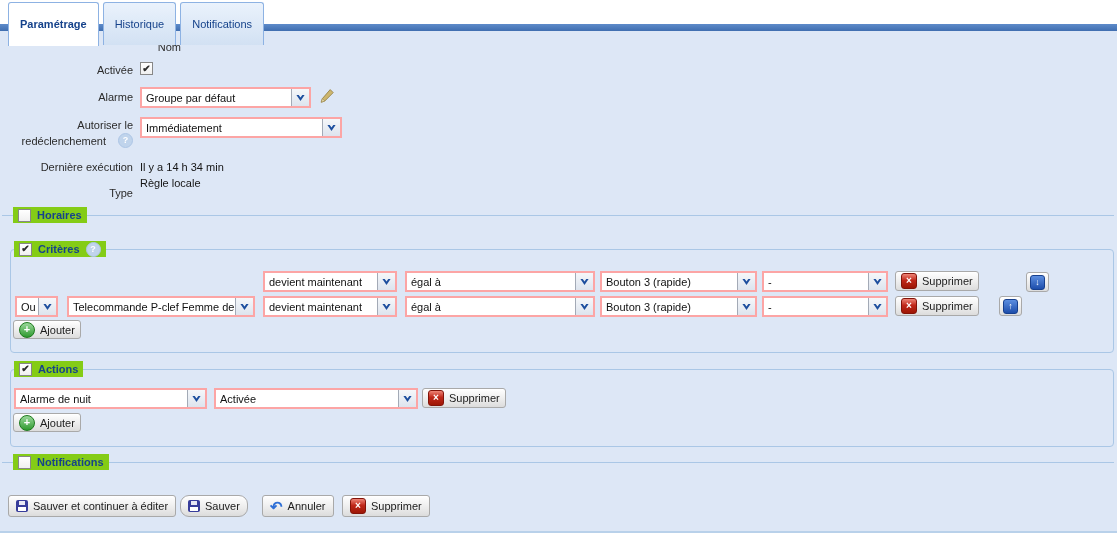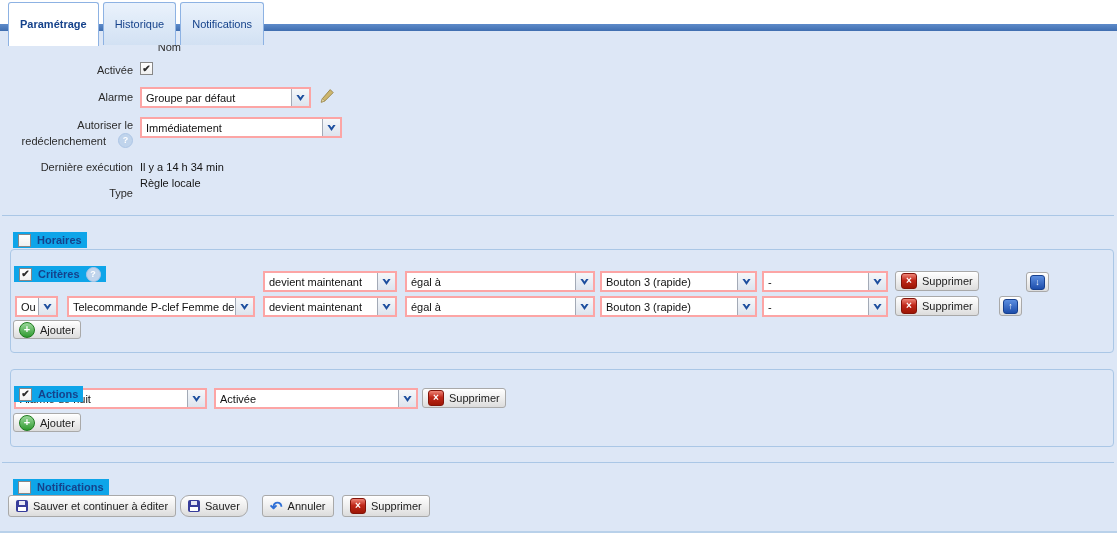--- a/index.html
+++ b/index.html
@@ -25,22 +25,22 @@
   .sel .arr{width:17px;border-left:1px solid #a3aab6;background:linear-gradient(#f5f7fa,#dde4ee);
             display:flex;align-items:center;justify-content:center;flex:0 0 17px;}
   .chev{width:9px;height:6px;display:block;}
   
   .cb{width:13px;height:13px;box-sizing:border-box;border:1px solid #878787;background:linear-gradient(#ffffff,#f0f0f0);
       display:flex;align-items:center;justify-content:center;font-size:10px;font-weight:bold;color:#2b2b2b;line-height:1;cursor:pointer;}
   .cb.abs{position:absolute;}
   
   .fldline{position:absolute;border-top:1px solid #aac7e6;height:0;}
   .fieldset{position:absolute;border:1px solid #aac7e6;border-radius:4px;box-sizing:border-box;}
-  .legend{position:absolute;display:flex;align-items:center;gap:6px;background:#0ea5e9;padding:0 5px;
-          font-weight:bold;color:#15428b;height:16px;z-index:2;white-space:nowrap;margin-top:25px;}
+  .legend{position:absolute;display:flex;align-items:center;gap:6px;background:#84cc16;padding:0 5px;
+          font-weight:bold;color:#15428b;height:16px;z-index:2;white-space:nowrap;}
   
   .btn{position:absolute;display:inline-flex;align-items:center;gap:5px;padding:0 7px;height:22px;
        box-sizing:border-box;border:1px solid #a9a9a9;border-radius:3px;color:#1c1c1c;cursor:pointer;
        background:linear-gradient(#ffffff,#ededed 55%,#dcdcdc);box-shadow:inset 0 1px 0 rgba(255,255,255,.7);white-space:nowrap;}
   .btn.small{height:20px;padding:0 5px;}
   .btn.sq{width:23px;justify-content:center;padding:0;height:20px;}
   
   .del-ico{width:14px;height:14px;border-radius:3px;border:1px solid #821309;flex:0 0 14px;
            background:linear-gradient(#ef8577,#c0281a 45%,#9d1605);color:#fff;font-weight:bold;font-size:10px;
            display:flex;align-items:center;justify-content:center;line-height:1;}

